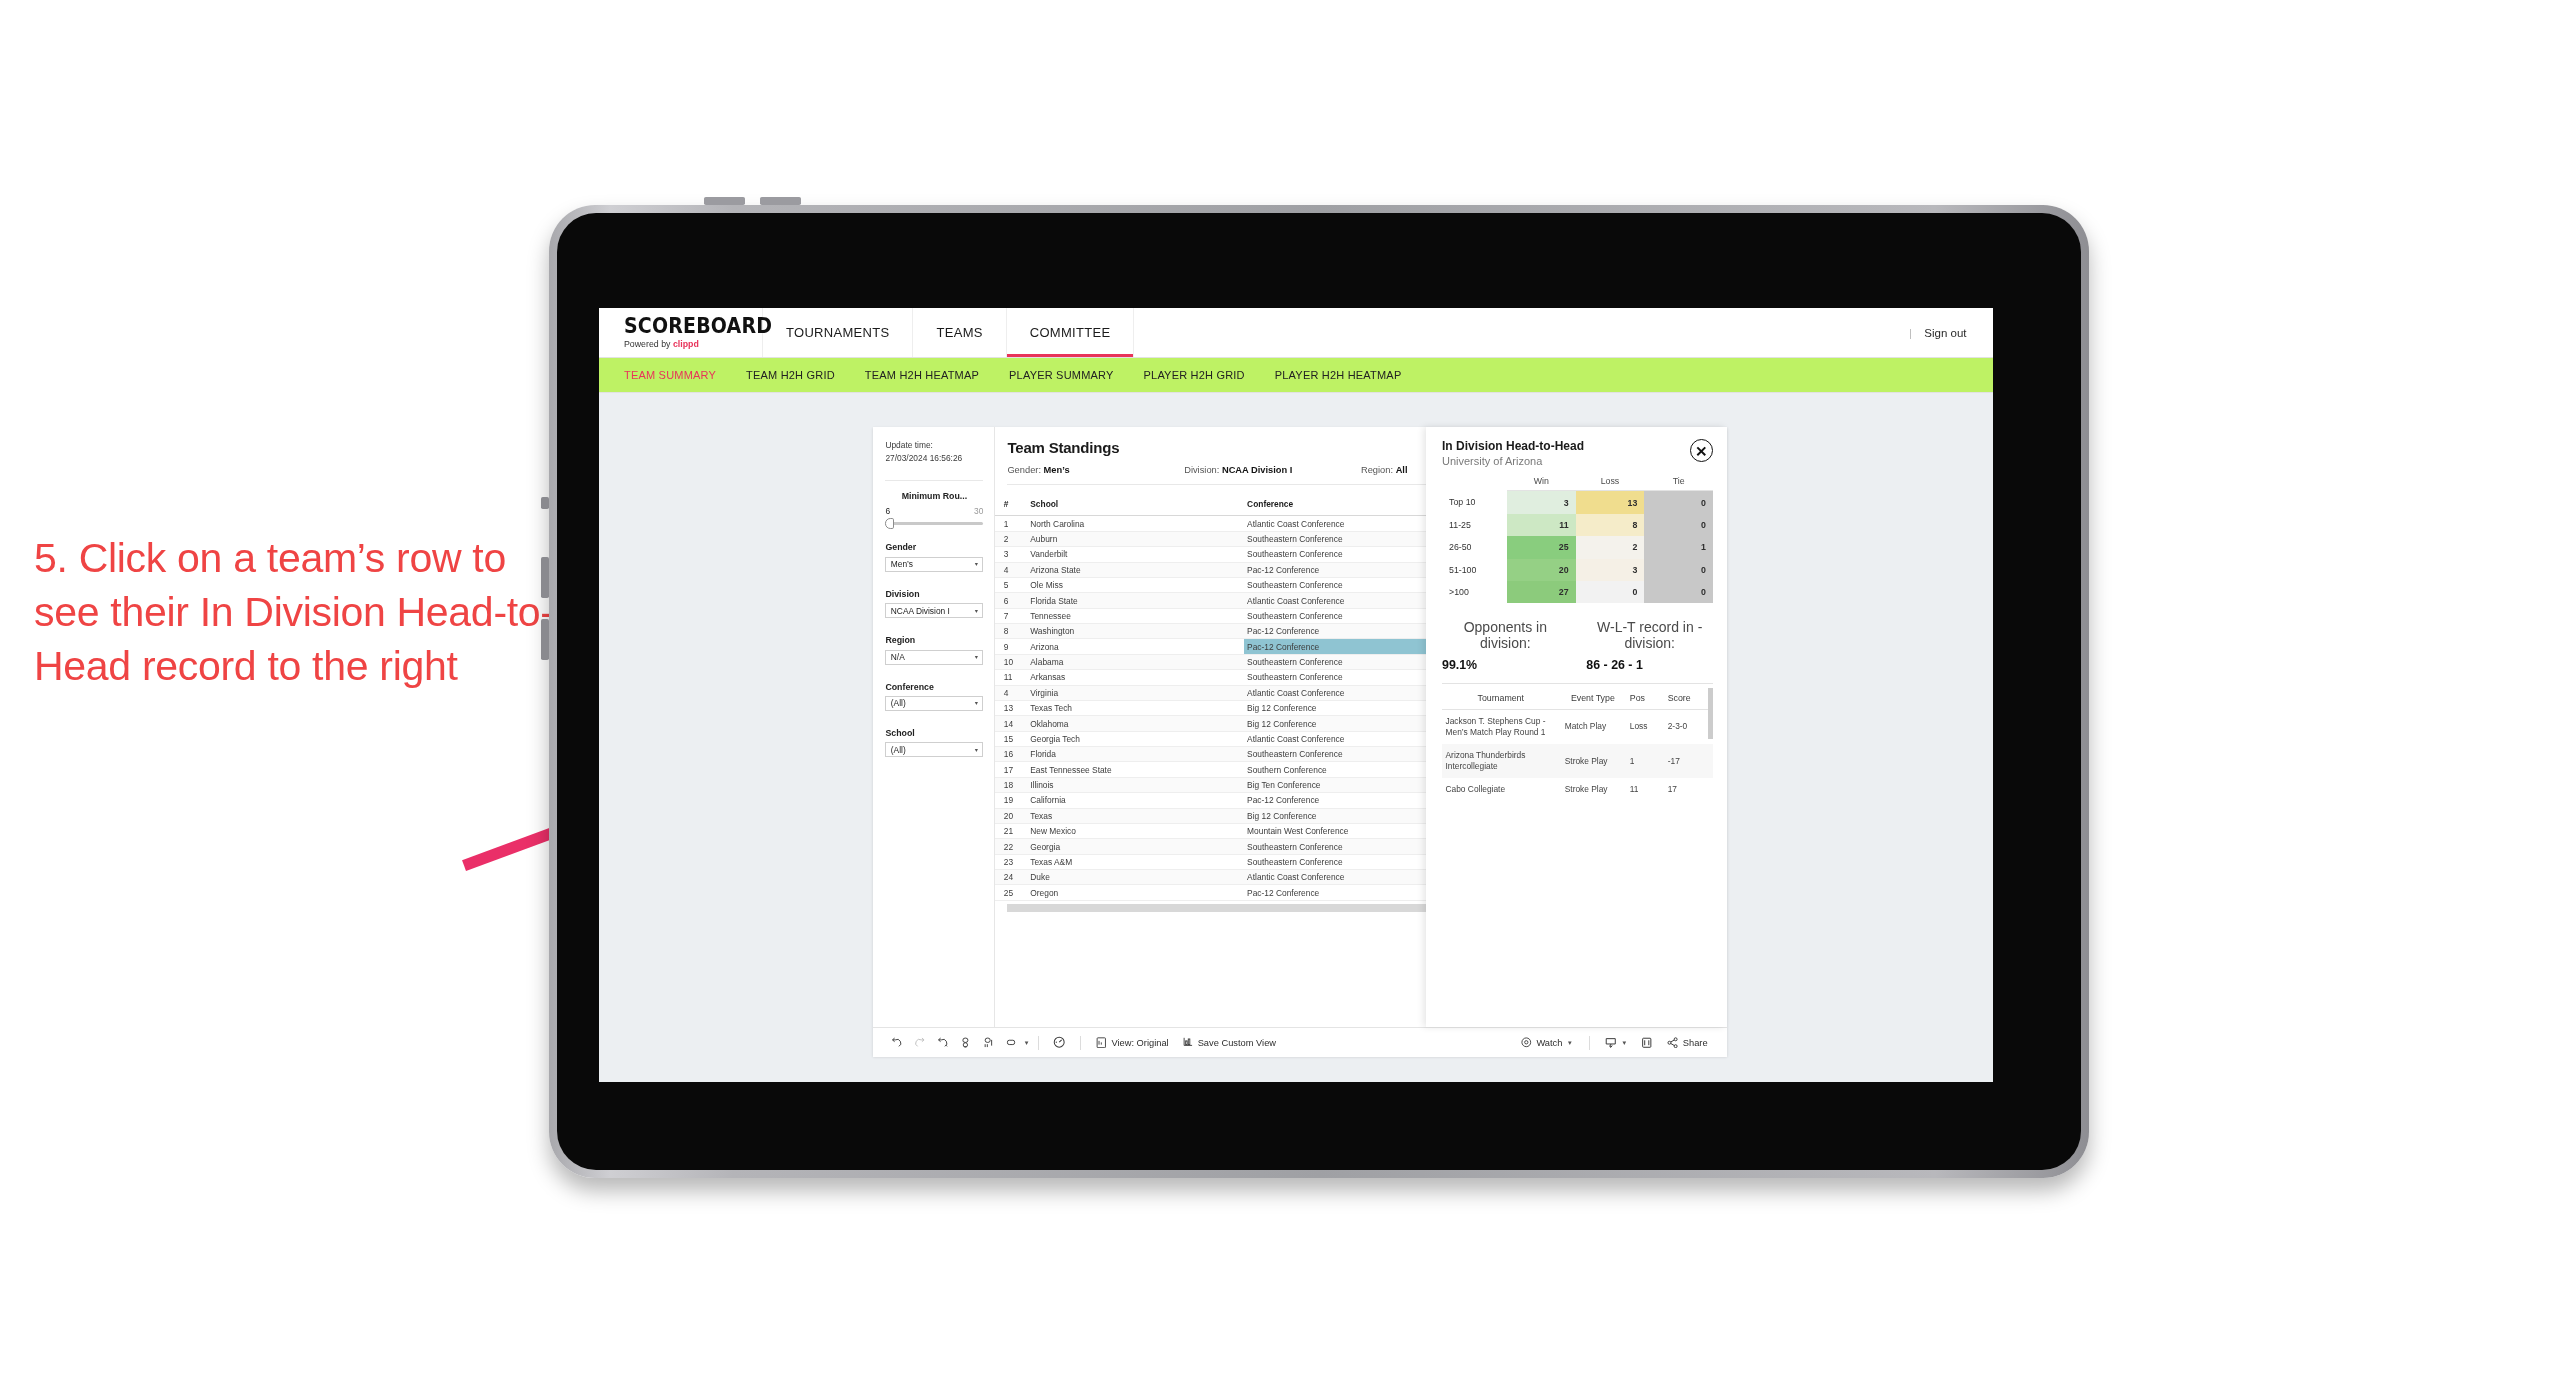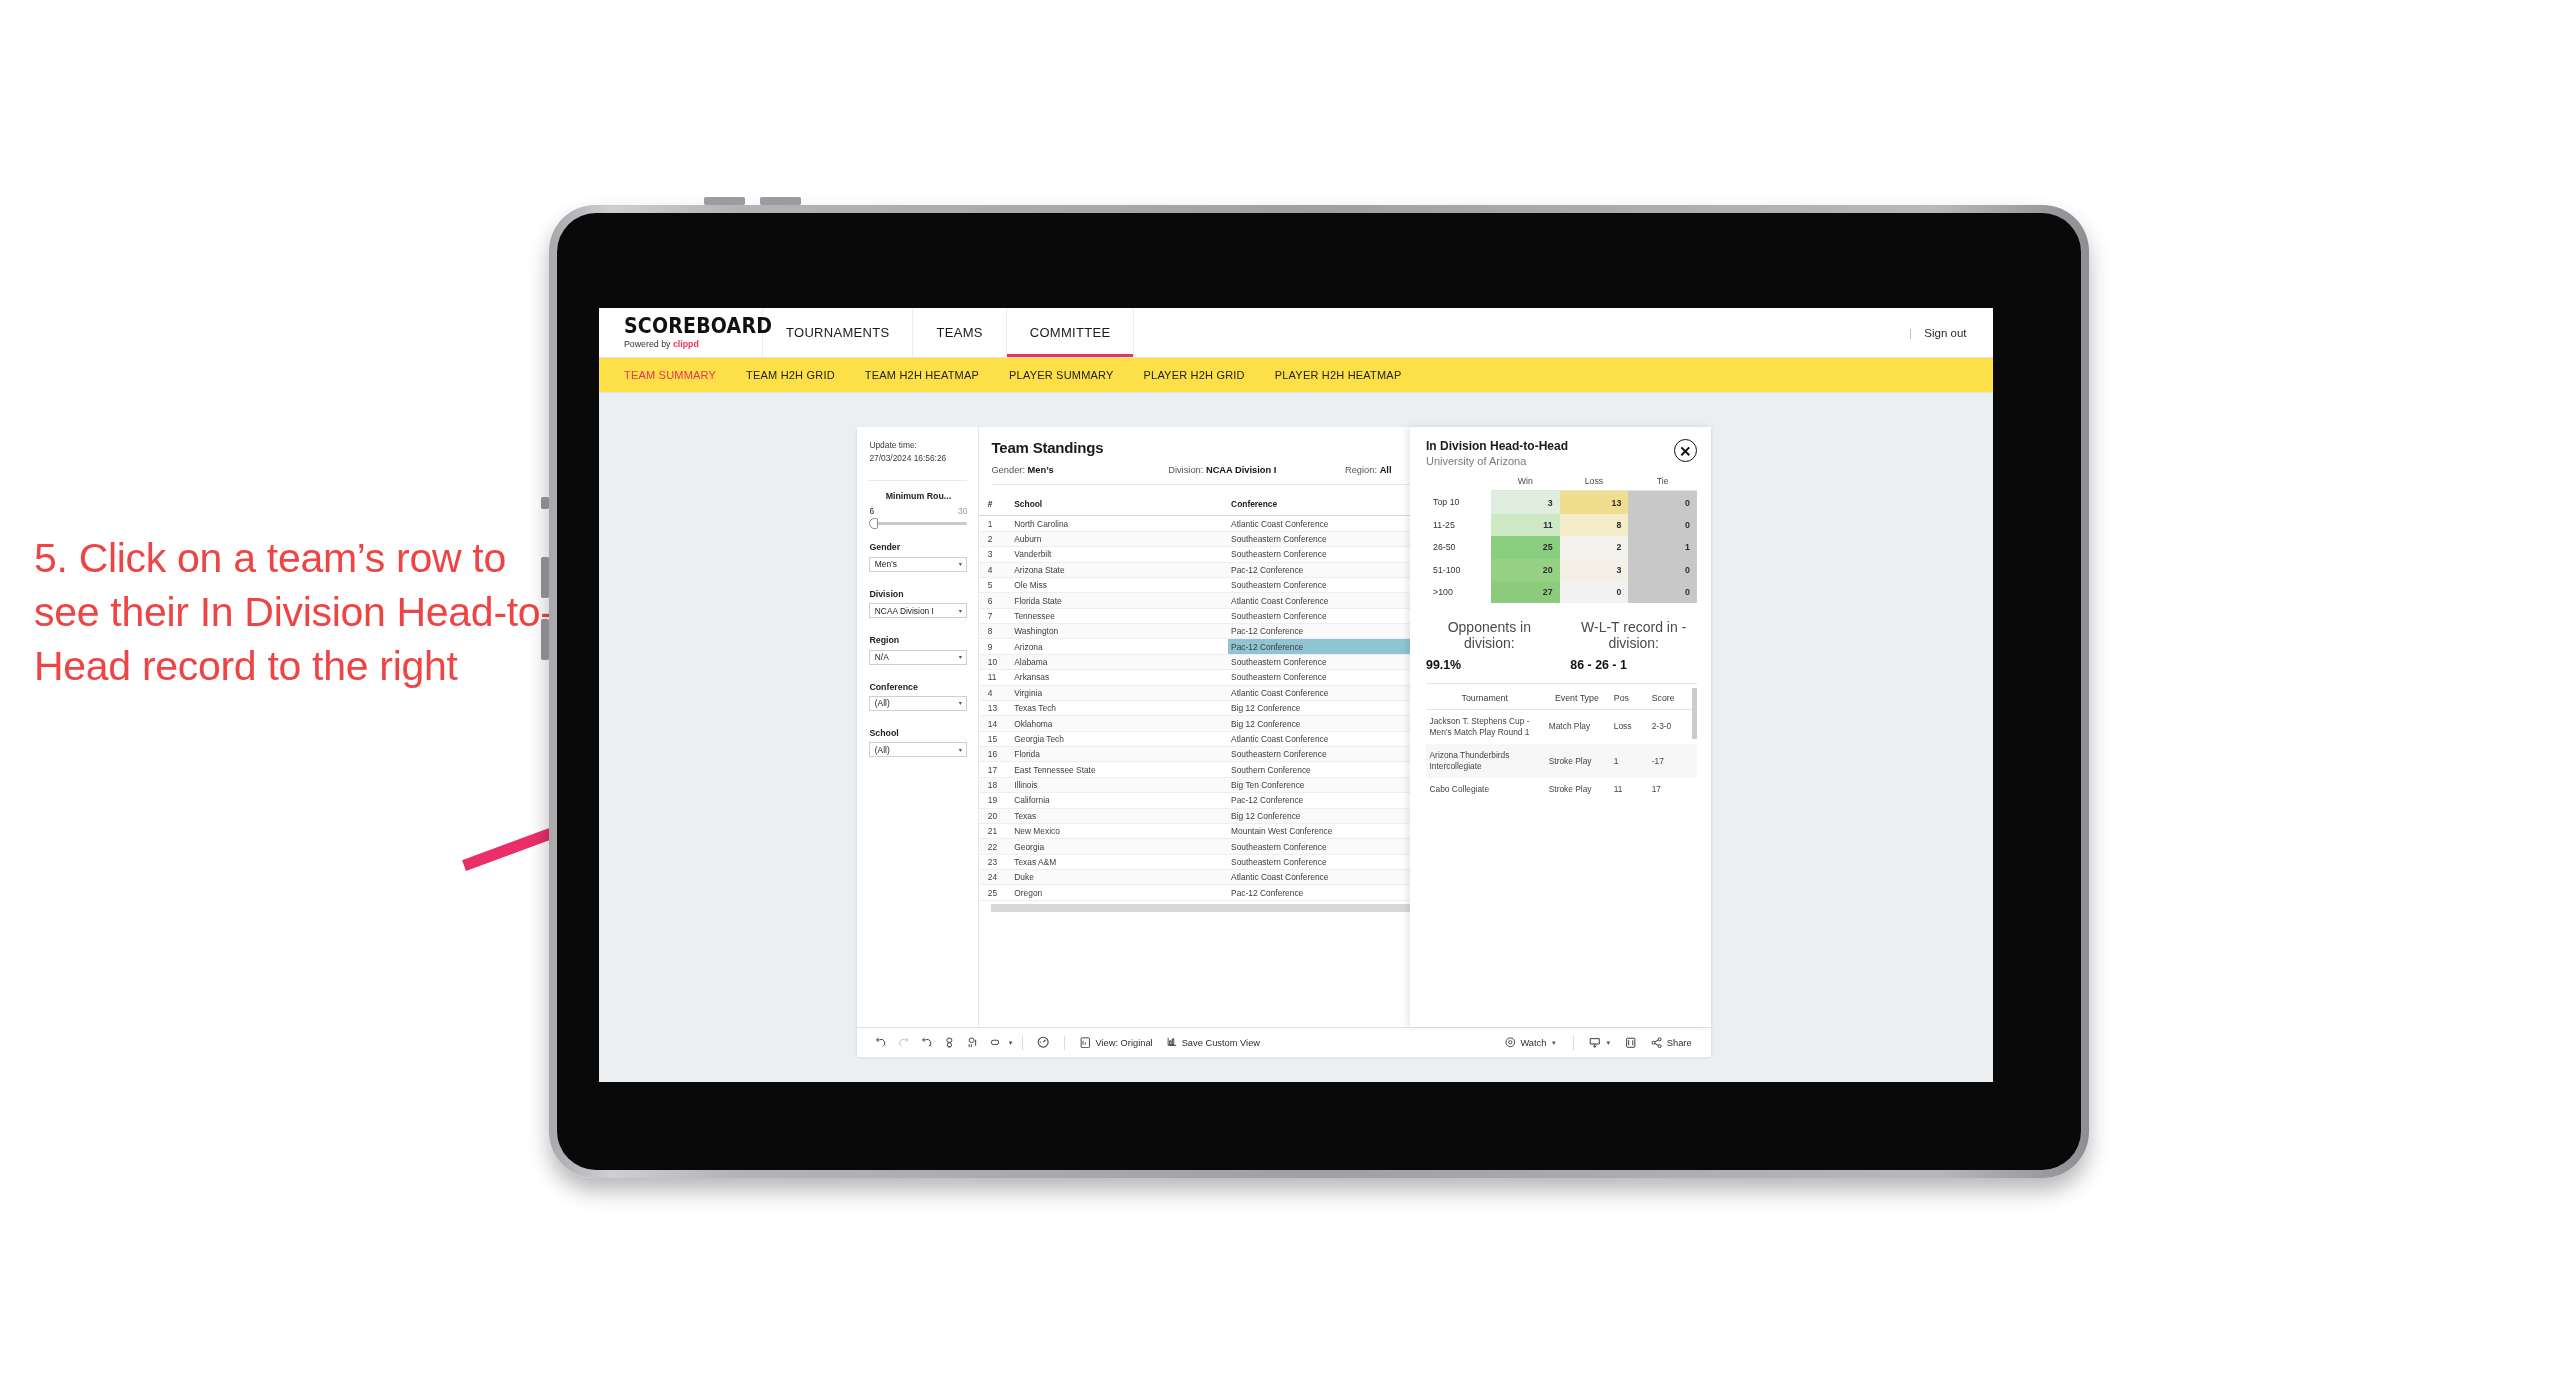--- a/index.html
+++ b/index.html
@@ -95,31 +95,31 @@
     content:""; position:absolute; left:0; right:0; bottom:0; height:2.7px; background:#e8335a;
   }
   .header-right {
     margin-left:auto; display:flex; align-items:center; gap:12.4px;
     padding-right: 26.5px; font-size: 11.5px; color:#2a2a2a;
   }
   .hr-sep { color:#bbb; }
 
   
   #subtabs {
-    height: 35px; background:#fde047; border-bottom:0.9px solid #e2e2e2;
+    height: 35px; background:#bef264; border-bottom:0.9px solid #e2e2e2;
     display:flex; align-items:center; padding-left: 25px; gap: 30px;
   }
   .subtab { font-size: 11px; color:#222; letter-spacing:0.2px; cursor:pointer; }
   .subtab.active { color:#e8335a; }
 
   
   #workspace { position: relative; height: calc(100% - 85px); }
 
   #viz-card {
-    position:absolute; left: 258px; top: 34px;
+    position:absolute; left: 274px; top: 34px;
     width: 854px; height: 630px;
     background:#ffffff;
     box-shadow: 0 0.9px 2.7px rgba(0,0,0,0.14);
     display:flex; flex-direction: column;
   }
   #viz-body { flex: 1; display:flex; min-height:0; position: relative; }
 
   
   #filters {
     width: 122px; border-right:0.9px solid #e6e6e6;

